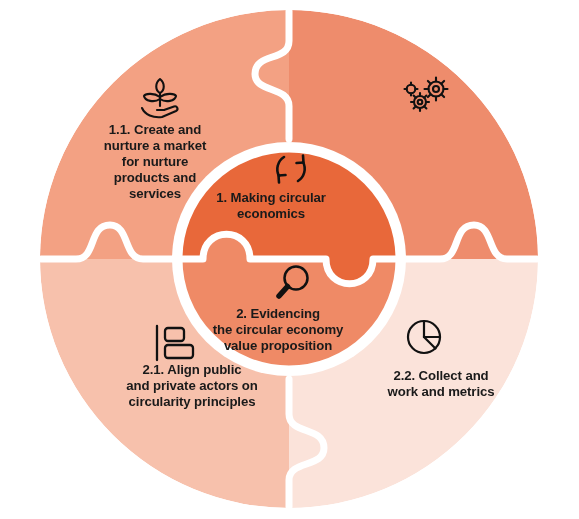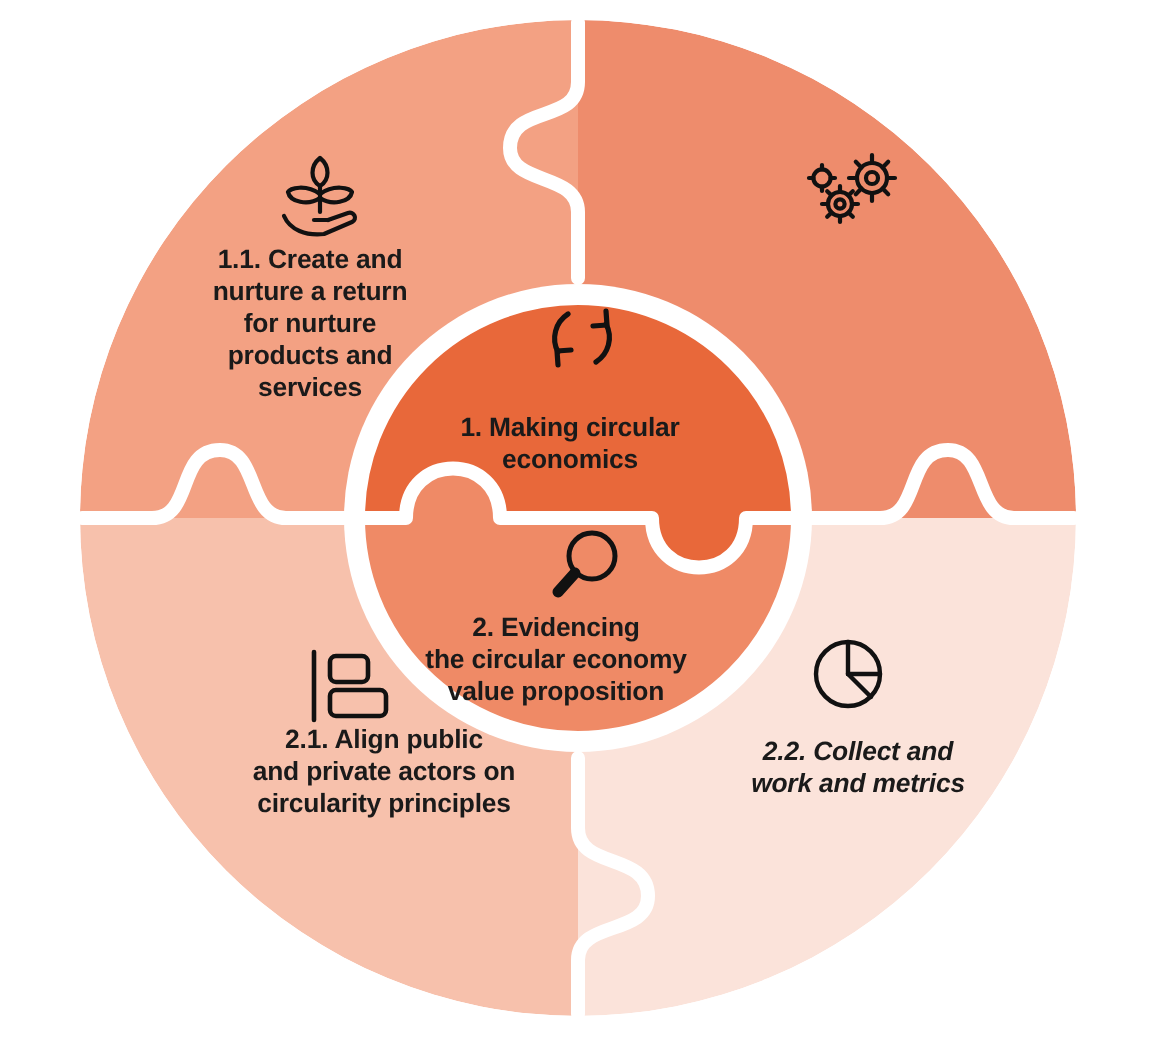--- a/index.html
+++ b/index.html
@@ -37,23 +37,23 @@
   .outer-label { font-size: 13.2px; }
   .center-label { font-size: 13.2px; }
   .icon-holder {
     position: absolute;
     pointer-events: none;
   }
   
   #label-1-1 { left: 60px;  top: 122px; width: 190px; }
   #label-1-2 { left: 332px; top: 122px; width: 196px; }
   #label-2-1 { left: 94px;  top: 362px; width: 196px; }
-  #label-2-2 { left: 336px; top: 368px; width: 186px; font-style: italic; }
+  #label-2-2 { left: 348px; top: 368px; width: 186px; }
   
-  #label-c-1 { left: 207px; top: 190px; width: 156px; margin-top: 16px; }
+  #label-c-1 { left: 193px; top: 190px; width: 156px; }
   #label-c-2 { left: 190px; top: 306px; width: 176px; }
   
   #icon-1-1 { left: 131px; top: 73px;  width: 58px; height: 50px; }
   #icon-1-2 { left: 402px; top: 74px;  width: 54px; height: 48px; }
   #icon-2-1 { left: 151px; top: 321px; width: 46px; height: 44px; }
   #icon-2-2 { left: 400px; top: 312px; width: 48px; height: 48px; }
   #icon-c-1 { left: 270px; top: 148px; width: 42px; height: 42px; }
   #icon-c-2 { left: 272px; top: 262px; width: 40px; height: 42px; }
 </style>
 </head>
@@ -229,21 +229,21 @@
 
   <div class="icon-holder" id="icon-c-2">
     <svg viewBox="0 0 40 42" width="40" height="42" fill="none" stroke="#111111" stroke-width="2.5" stroke-linecap="round" stroke-linejoin="round">
       <circle cx="24" cy="16" r="11.5"></circle>
       <path d="M15.5 24.5 L7 34" stroke-width="5.5"></path>
     </svg>
   </div>
 
   <div class="label-block outer-label" id="label-1-1">
     <div>1.1. Create and</div>
-    <div>nurture a return</div>
+    <div>nurture a market</div>
     <div>for nurture</div>
     <div>products and</div>
     <div>services</div>
   </div>
 
 
   <div class="label-block outer-label" id="label-2-1">
     <div>2.1. Align public</div>
     <div>and private actors on</div>
     <div>circularity principles</div>

